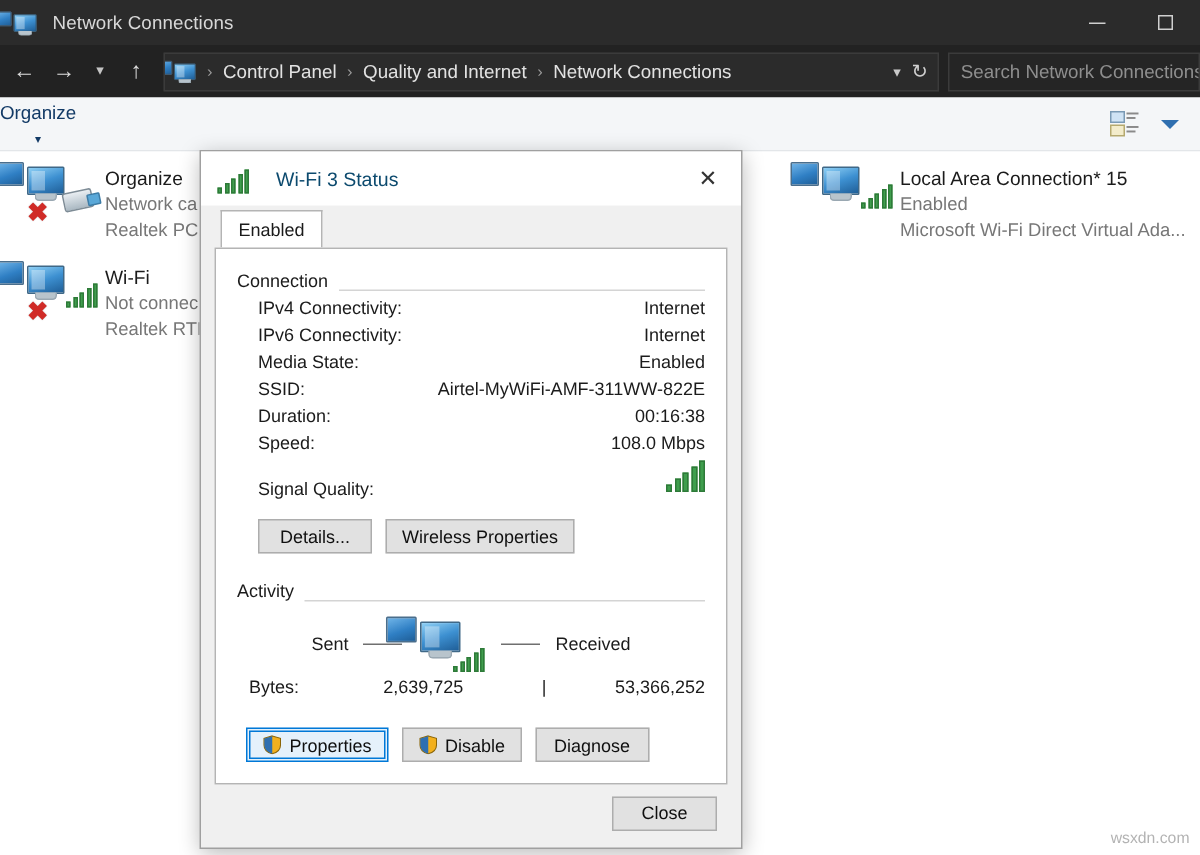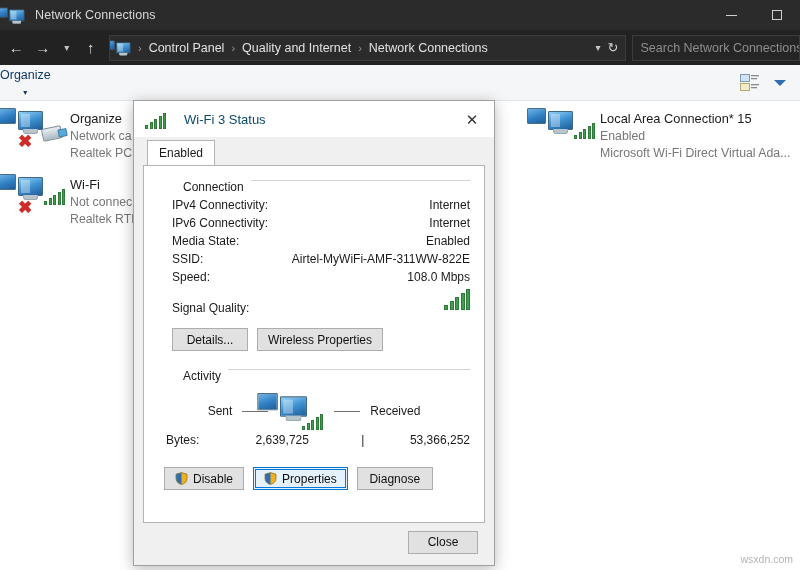--- a/index.html
+++ b/index.html
@@ -195,21 +195,21 @@
     background: #ffffff; border: 1px solid #b4b4b4; border-bottom: none;
     display: flex; align-items: center; justify-content: center;
     font-size: 12px; color: #1b1b1b; padding: 0 11px;
   }
   .tabpage {
     background: #ffffff; border: 1px solid #b4b4b4;
     height: 358px; position: relative; padding: 0 14px;
   }
 
   .group { margin-top: 14px; }
-  .group-head { display: flex; align-items: flex-start; gap: 7px; margin-left: 25px; }
+  .group-head { display: flex; align-items: flex-end; gap: 7px; }
   .group-head .gtxt { font-size: 12px; color: #1b1b1b; white-space: nowrap; }
   .group-head .gline { flex: 1 1 auto; height: 1px; background: #d4d4d4; }
 
   .kv { display: flex; align-items: baseline; margin-top: 4px; padding-left: 14px; }
   .kv .k { font-size: 12px; color: #1b1b1b; white-space: nowrap; }
   .kv .v { margin-left: auto; font-size: 12px; color: #1b1b1b; white-space: nowrap; }
   .kv.sq { margin-top: 6px; }
 
   .btnrow { display: flex; gap: 9px; padding-left: 14px; margin-top: 13px; }
   .wbtn {
@@ -448,20 +448,24 @@
         </div>
         <div class="kv">
           <span class="k">Media State:</span>
           <span class="v">Enabled</span>
         </div>
         <div class="kv">
           <span class="k">SSID:</span>
           <span class="v">Airtel-MyWiFi-AMF-311WW-822E</span>
         </div>
         <div class="kv">
+          <span class="k">Duration:</span>
+          <span class="v">00:16:38</span>
+        </div>
+        <div class="kv">
           <span class="k">Speed:</span>
           <span class="v">108.0 Mbps</span>
         </div>
         <div class="kv sq">
           <span class="k">Signal Quality:</span>
           <span class="v" style="position:relative; width:26px; height:22px;">
             <span class="bars lg" style="right:0; bottom:2px;">
                 <i></i>
                 <i></i>
                 <i></i>
@@ -509,39 +513,39 @@
         </div>
 
         <div class="bytes-row">
           <span class="bytes-k">Bytes:</span>
           <span class="bytes-sent">2,639,725</span>
           <span class="bytes-mid">|</span>
           <span class="bytes-recv">53,366,252</span>
         </div>
 
         <div class="btnrow" style="padding-left:6px; margin-top:20px;">
-          <div class="wbtn">
-            <span class="shield">
-              <svg width="13" height="13" viewBox="0 0 13 13">
-                <path d="M6.5 0.6 L12 2.2 V6.6 C12 9.6 9.6 11.7 6.5 12.5 C3.4 11.7 1 9.6 1 6.6 V2.2 Z" fill="#f2b01e" stroke="#8a6508" stroke-width="0.7"></path>
-                <path d="M6.5 0.8 L6.5 12.4 C3.5 11.6 1.2 9.5 1.2 6.6 V2.3 Z" fill="#2f6fb0"></path>
-              </svg>
-            </span>
-            <span>Disable</span>
-          </div>
           <div class="wbtn focus">
             <span class="shield">
               <svg width="13" height="13" viewBox="0 0 13 13">
                 <path d="M6.5 0.6 L12 2.2 V6.6 C12 9.6 9.6 11.7 6.5 12.5 C3.4 11.7 1 9.6 1 6.6 V2.2 Z" fill="#f2b01e" stroke="#8a6508" stroke-width="0.7"></path>
                 <path d="M6.5 0.8 L6.5 12.4 C3.5 11.6 1.2 9.5 1.2 6.6 V2.3 Z" fill="#2f6fb0"></path>
               </svg>
             </span>
             <span>Properties</span>
           </div>
           <div class="wbtn">
+            <span class="shield">
+              <svg width="13" height="13" viewBox="0 0 13 13">
+                <path d="M6.5 0.6 L12 2.2 V6.6 C12 9.6 9.6 11.7 6.5 12.5 C3.4 11.7 1 9.6 1 6.6 V2.2 Z" fill="#f2b01e" stroke="#8a6508" stroke-width="0.7"></path>
+                <path d="M6.5 0.8 L6.5 12.4 C3.5 11.6 1.2 9.5 1.2 6.6 V2.3 Z" fill="#2f6fb0"></path>
+              </svg>
+            </span>
+            <span>Disable</span>
+          </div>
+          <div class="wbtn">
             <span>Diagnose</span>
           </div>
         </div>
       </div>
 
     </div>
   </div>
 
   <div class="dlg-footer">
     <div class="closebtn">Close</div>

